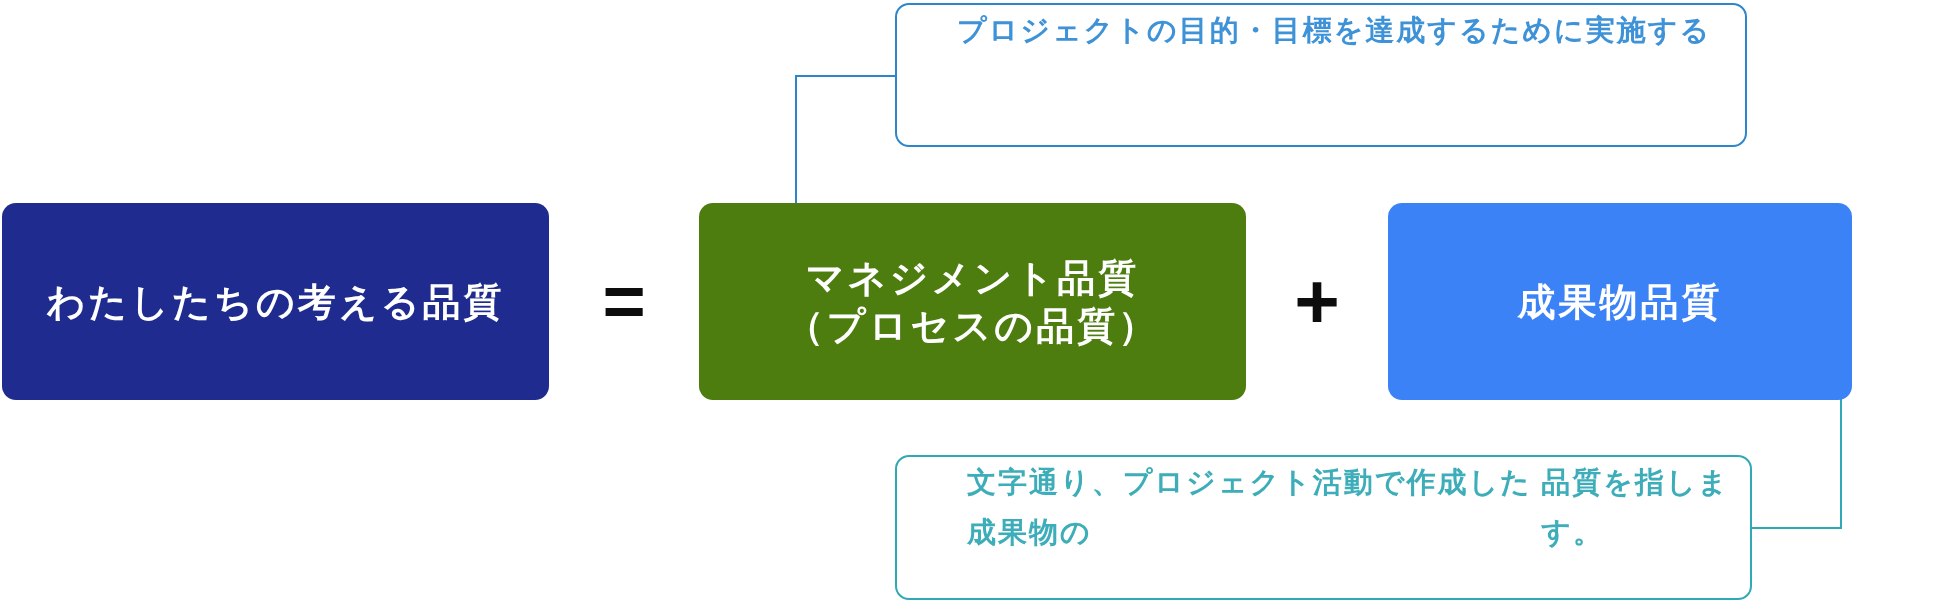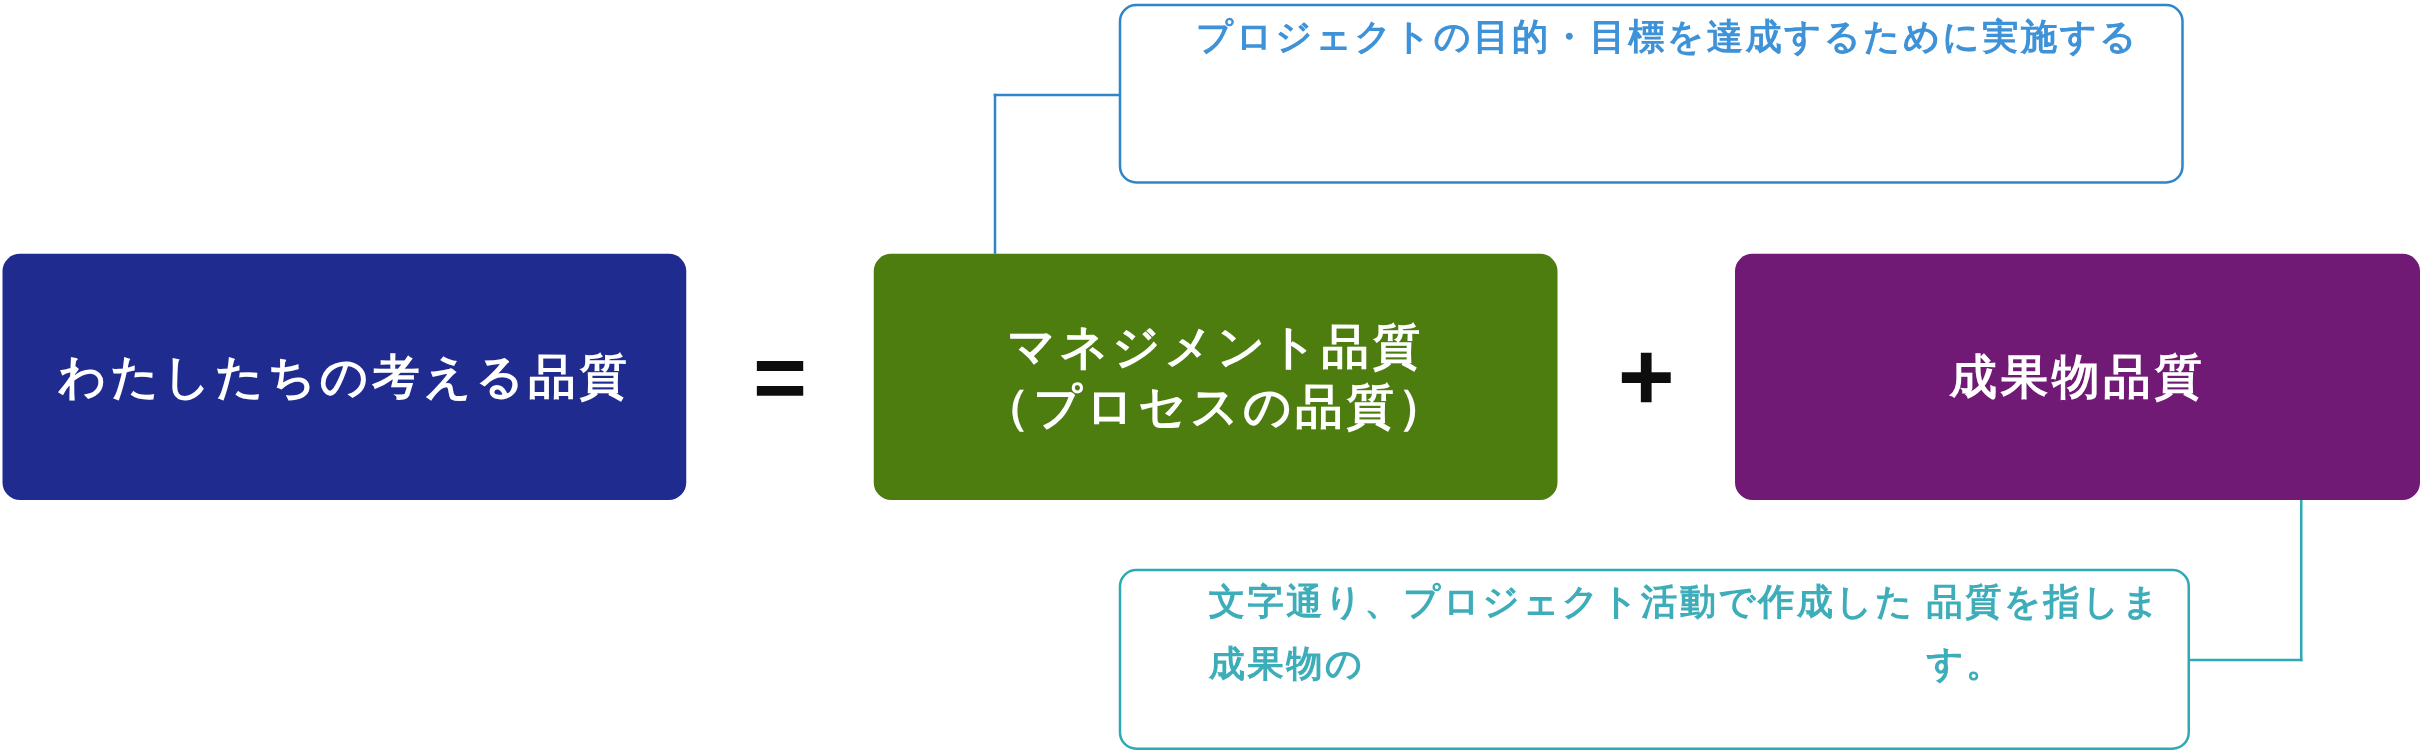--- a/index.html
+++ b/index.html
@@ -27,21 +27,21 @@
     justify-content: center;
     text-align: center;
     color: #ffffff;
     font-weight: 700;
     font-size: 38px;
     letter-spacing: 3px;
     line-height: 48px;
   }
   .qbox-navy { left: 2px;    width: 547px; background: #1f2b8e; }
   .qbox-blue { left: 699px;  width: 547px; background: #4d7c0f; }
-  .qbox-teal { left: 1388px; width: 548px; background: #701a75; }
+  .qbox-teal { left: 1388px; width: 464px; background: #3b82f6; }
 
   
   .op {
     position: absolute;
     top: 203px;
     height: 197px;
     display: flex;
     align-items: center;
     justify-content: center;
     color: #0d0d0d;

